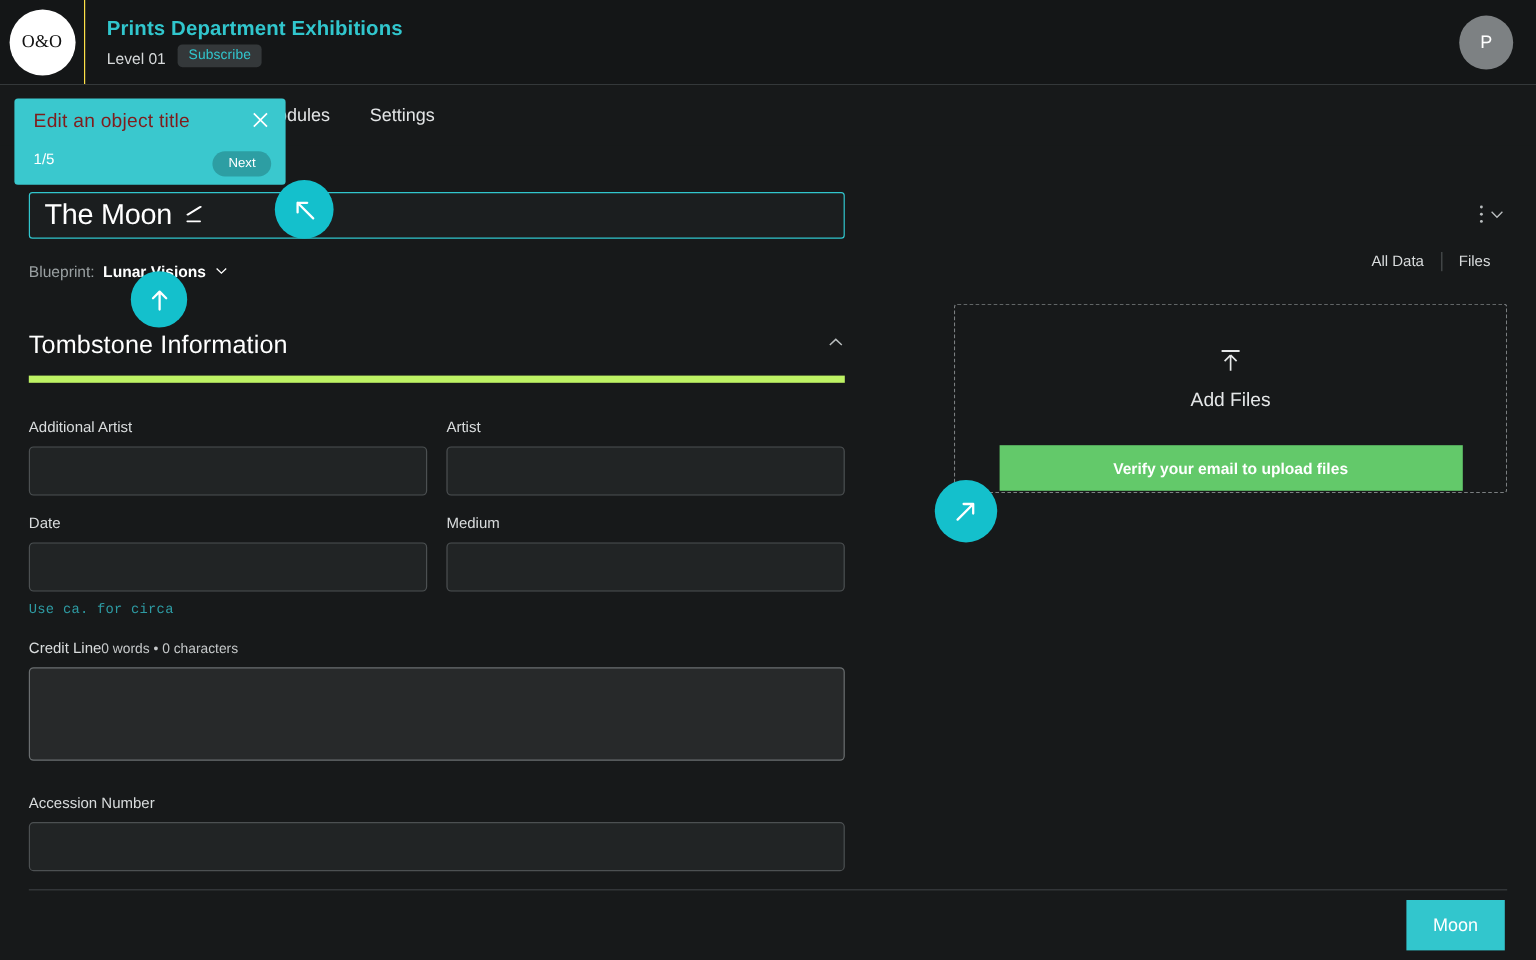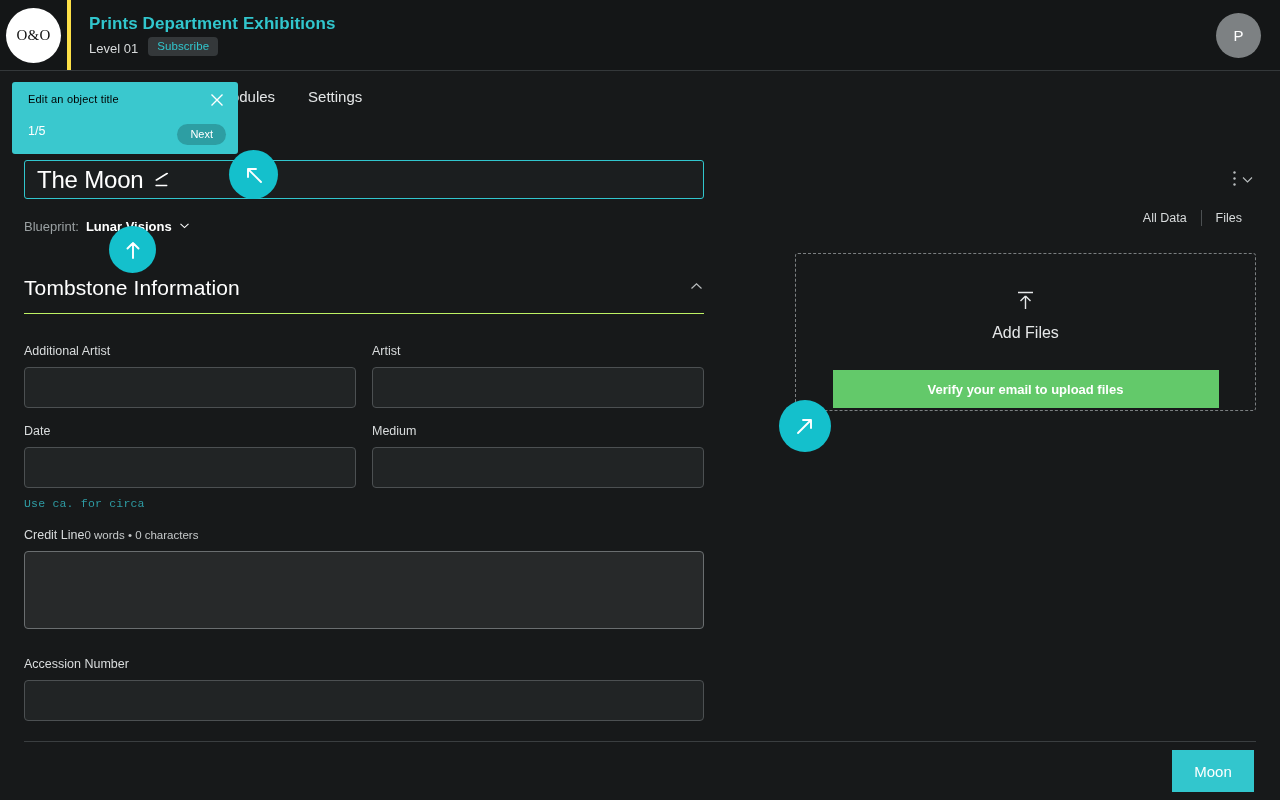--- a/index.html
+++ b/index.html
@@ -16,21 +16,21 @@
   .header {
     position: absolute; top: 0; left: 0;
     width: 1280px; height: 71px;
     background: #141617;
     border-bottom: 1px solid #34383a;
     display: flex; align-items: center;
   }
   .logo-wrap {
     width: 71px; height: 70px;
     display: flex; align-items: center; justify-content: center;
-    border-right: 4px solid #fde047;
+    border-right: 1px solid #fde047;
     flex: 0 0 71px;
   }
   .logo {
     width: 55px; height: 55px; border-radius: 50%;
     background: #ffffff; color: #111;
     display: flex; align-items: center; justify-content: center;
     font-size: 15px; letter-spacing: .2px;
     font-family: "Liberation Serif", serif;
   }
   .header-titles { margin-left: 18px; display: flex; flex-direction: column; gap: 3px; }
@@ -63,21 +63,21 @@
   
   .coachmark {
     position: absolute; left: 12px; top: 82px;
     width: 226px; height: 72px;
     background: #3ac8ce;
     border-radius: 3px;
     padding: 11px 12px 10px 16px;
     z-index: 40;
   }
   .cm-row1 { display: flex; align-items: flex-start; justify-content: space-between; }
-  .cm-title { font-size: 11px; color: #000000; letter-spacing: .2px; }
+  .cm-title { font-size: 16px; color: #7f1d1d; letter-spacing: .2px; }
   .cm-close { width: 18px; height: 18px; cursor: pointer; margin-top: -2px; }
   .cm-row2 { display: flex; align-items: flex-start; justify-content: space-between; margin-top: 15px; }
   .cm-step { font-size: 12.5px; color: #ffffff; }
   .cm-next {
     background: #2d9ea3; color: #ffffff;
     font-size: 11px; border: none; border-radius: 11px;
     padding: 4px 13px 5px; cursor: pointer;
     font-family: "Liberation Sans", sans-serif;
   }
 
@@ -109,21 +109,21 @@
   }
   .bp-label { color: #9aa0a2; }
   .bp-value { color: #ffffff; font-weight: bold; }
 
   
   .section-head {
     margin-top: 42px;
     width: 680px;
     display: flex; align-items: center; justify-content: space-between;
     padding-bottom: 13px;
-    border-bottom: 1px solid #bef264;
+    border-bottom: 6px solid #bef264;
   }
   .section-title { font-size: 21px; color: #ffffff; letter-spacing: .1px; }
 
   .form-grid { display: flex; flex-wrap: wrap; gap: 16px; margin-top: 30px; }
   .field { width: 332px; }
   .field-label { font-size: 12.5px; color: #d9dcdd; display: block; margin-bottom: 9px; }
   .input-box {
     width: 100%; height: 41px;
     background: #212425;
     border: 1px solid #4c5052;

